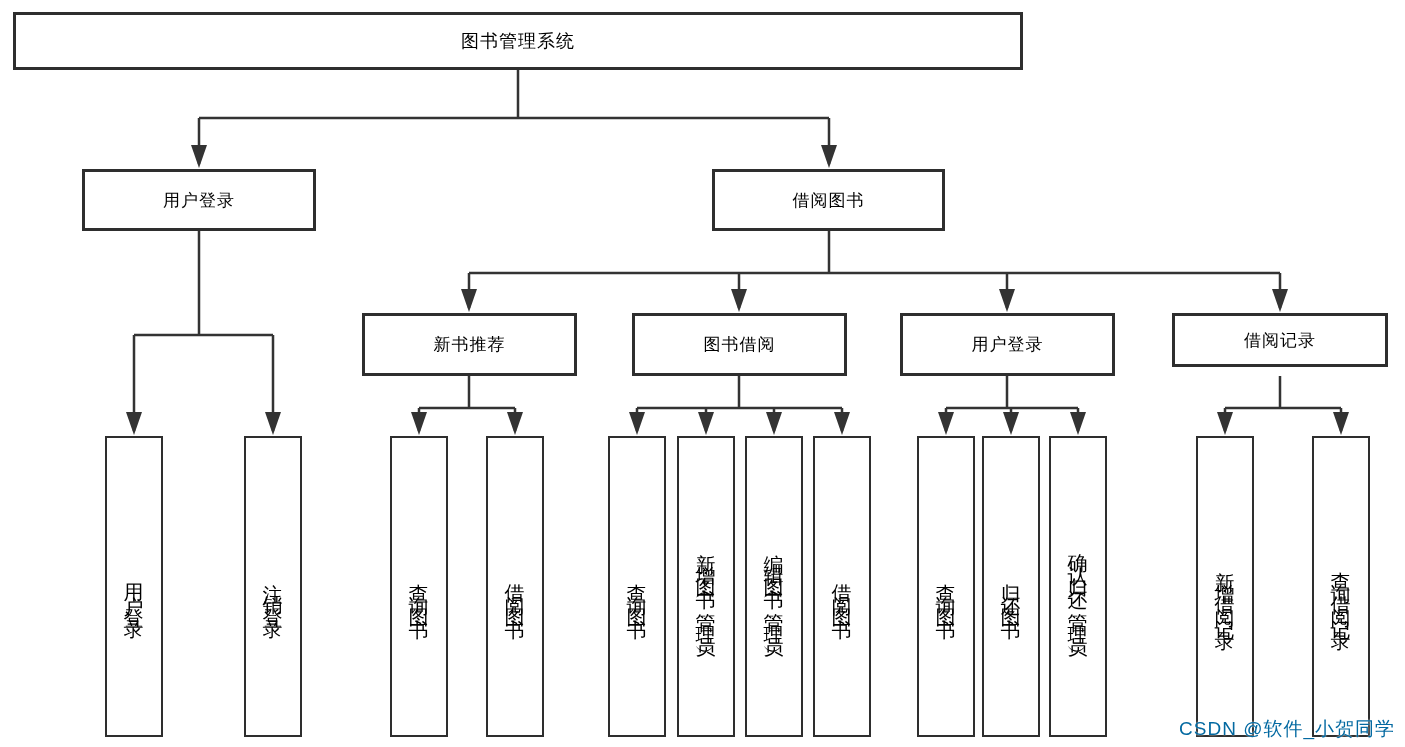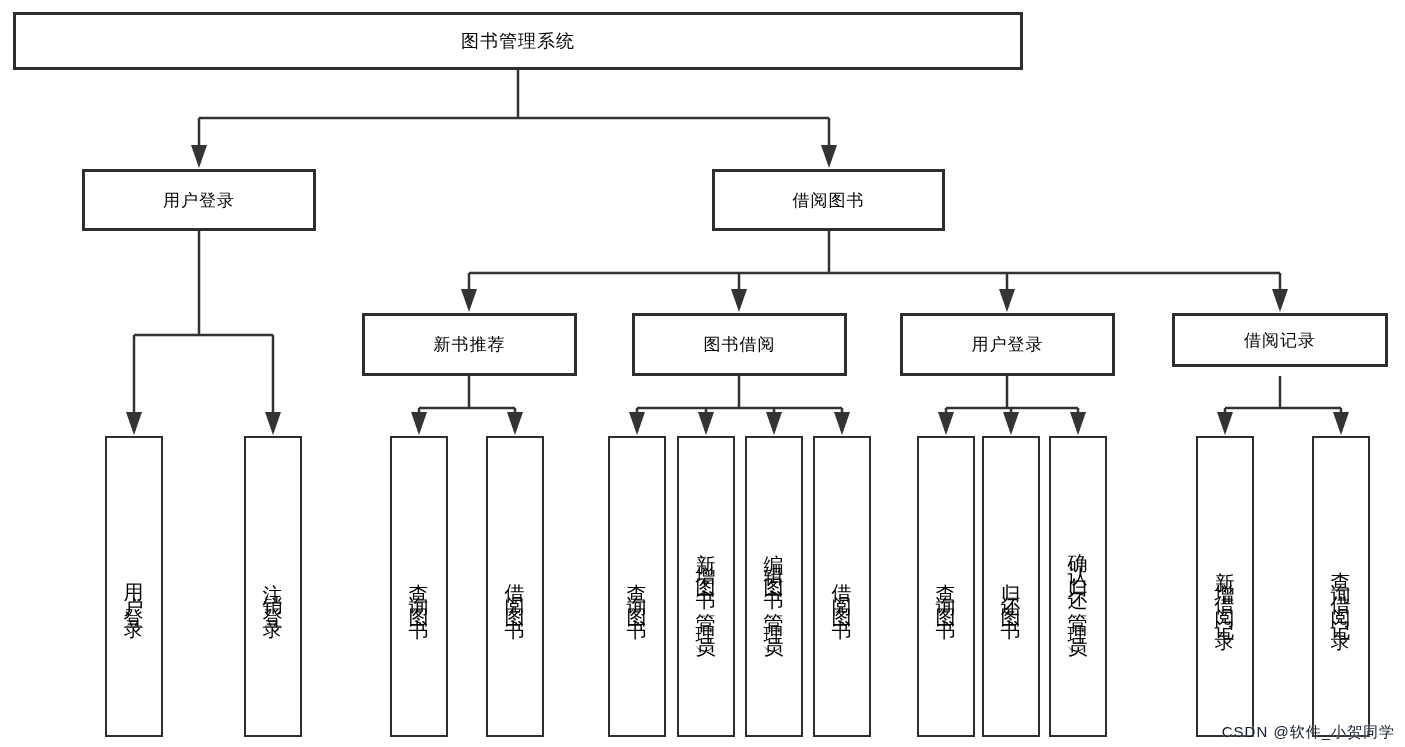--- a/index.html
+++ b/index.html
@@ -27,22 +27,22 @@
     writing-mode:vertical-rl;
     text-orientation:mixed;
     font-size:20px;
     letter-spacing:12px;
     line-height:1;
     padding-top:10px;
   }
   .watermark{
     position:absolute;
     right:10px;bottom:5px;
-    font-size:15px;
-    color:#0f172a;
+    font-size:19px;
+    color:#0369a1;
     letter-spacing:1px;
     z-index:3;
     text-shadow:0 0 2px #ffffff;
     font-family:"Liberation Sans","DejaVu Sans",sans-serif;
   }
 </style>
 </head>
 <body>
 
 <div class="canvas">

